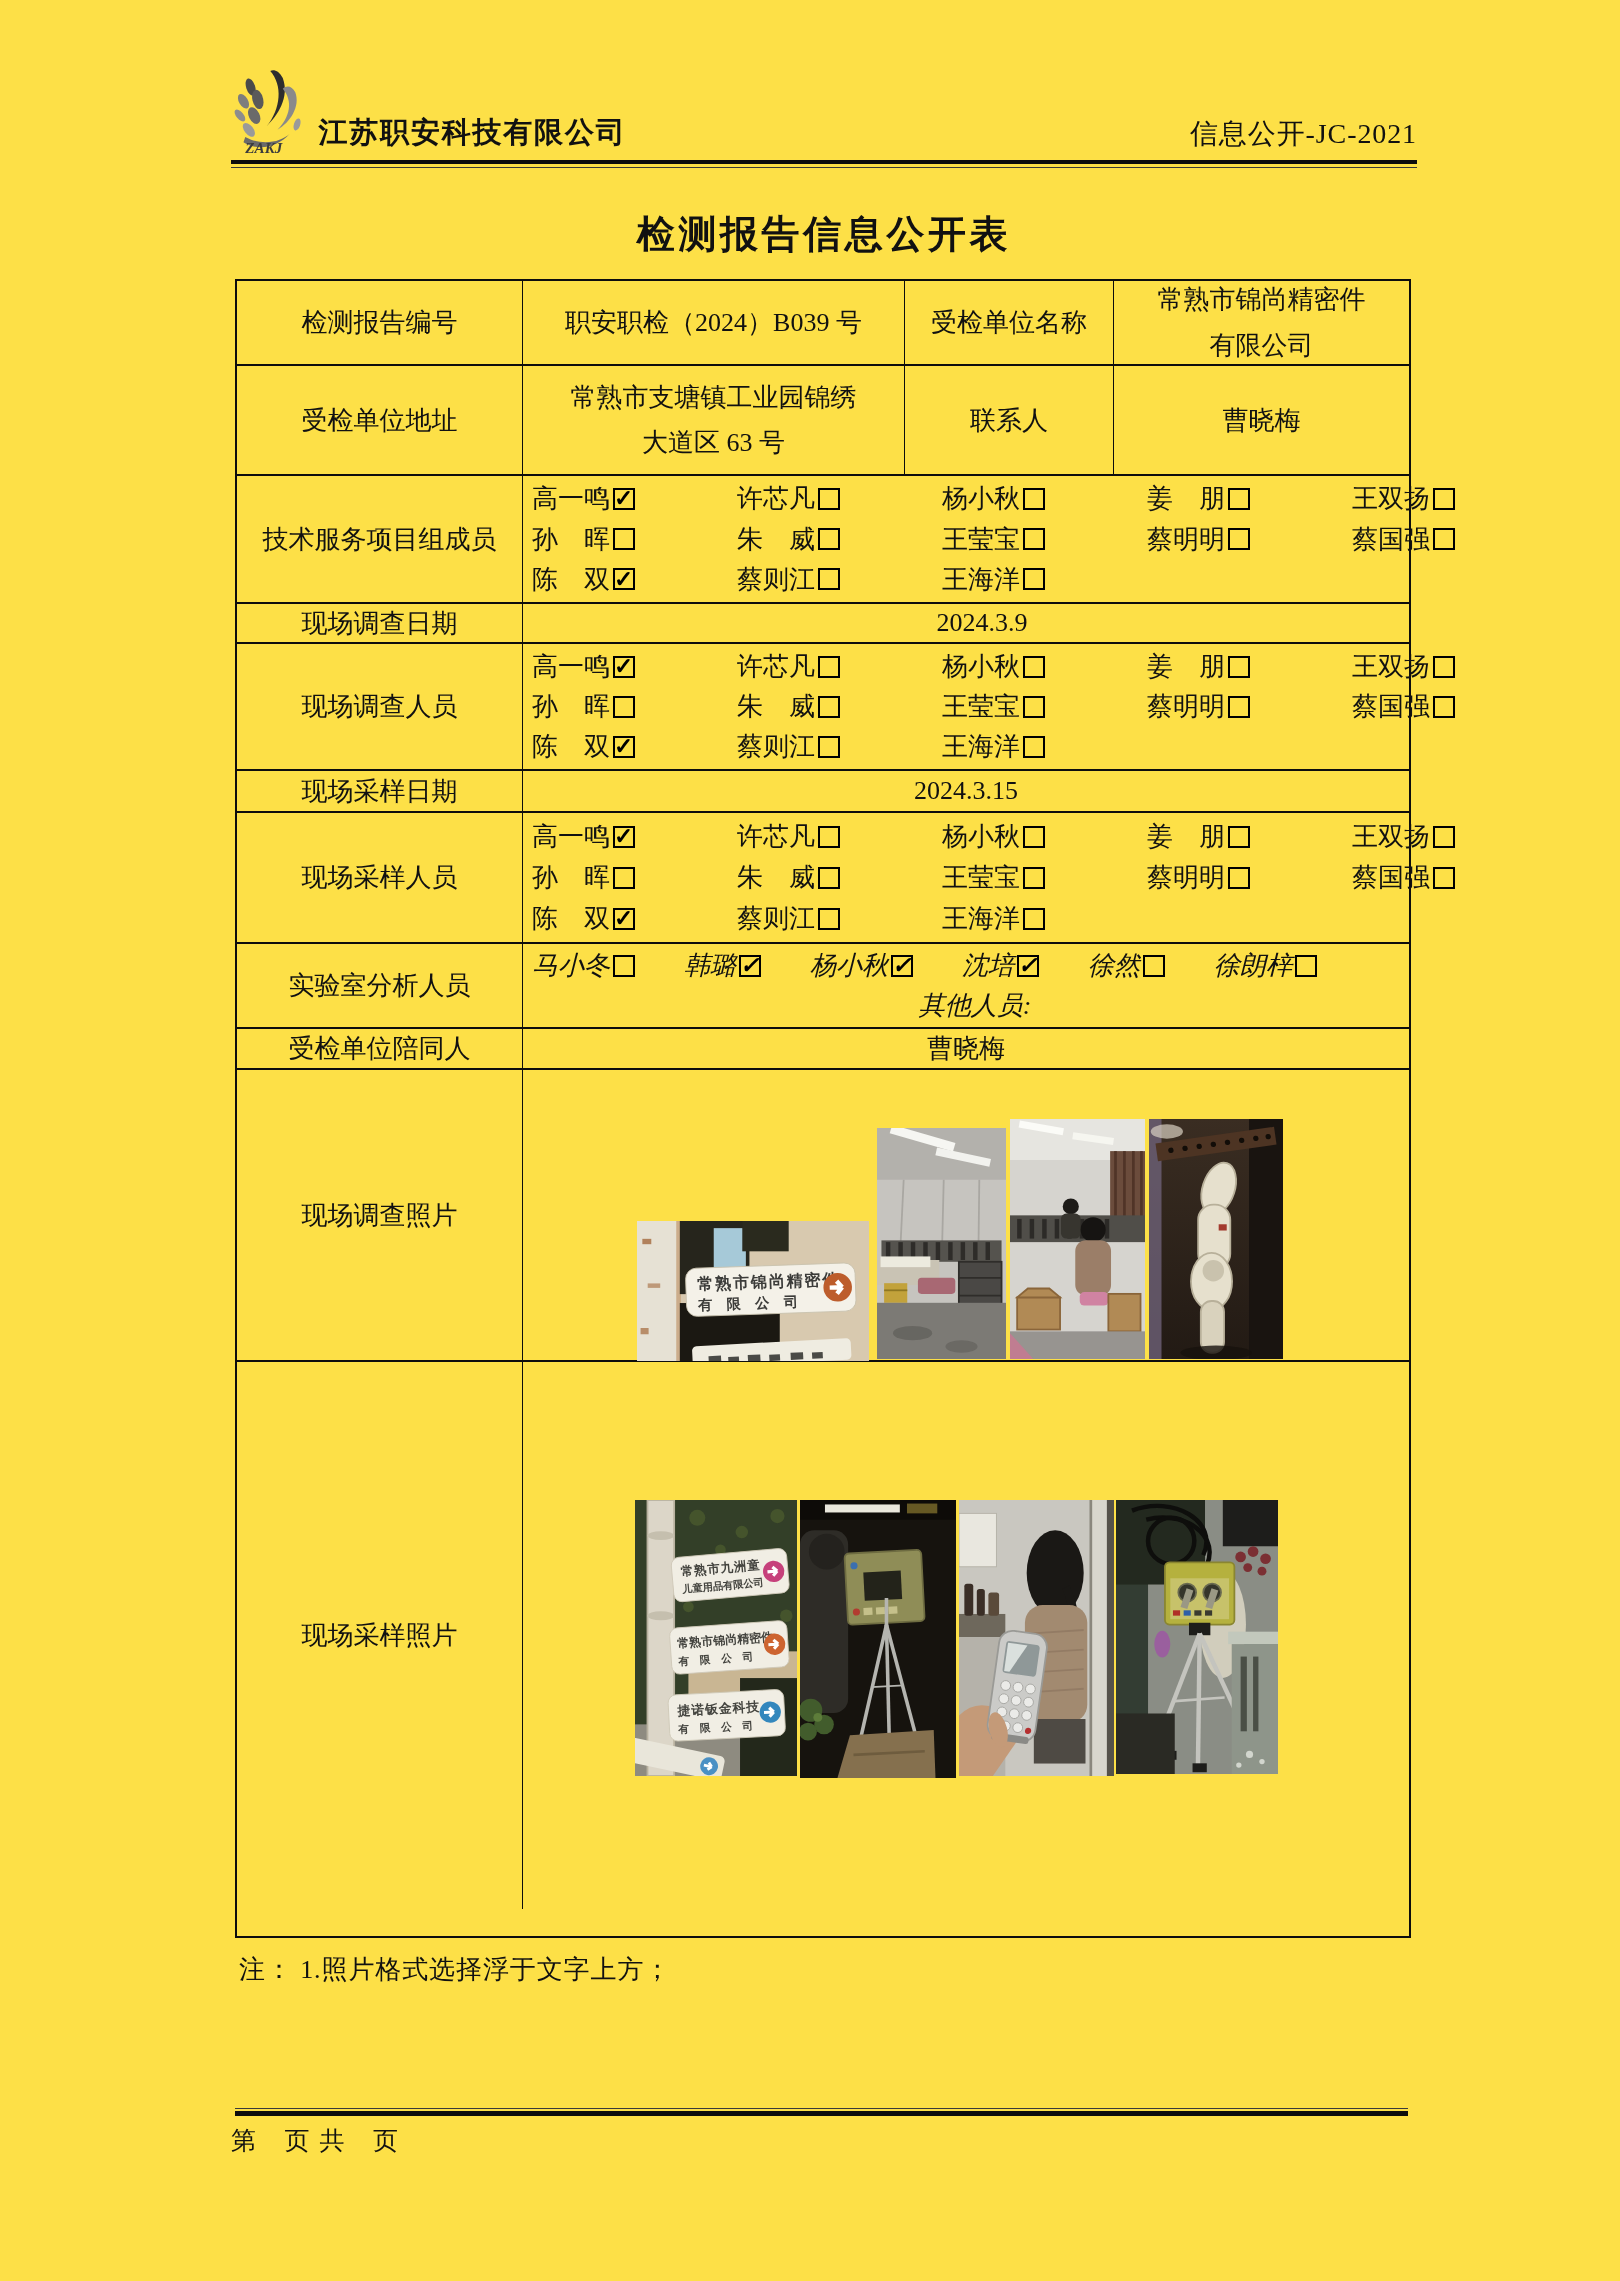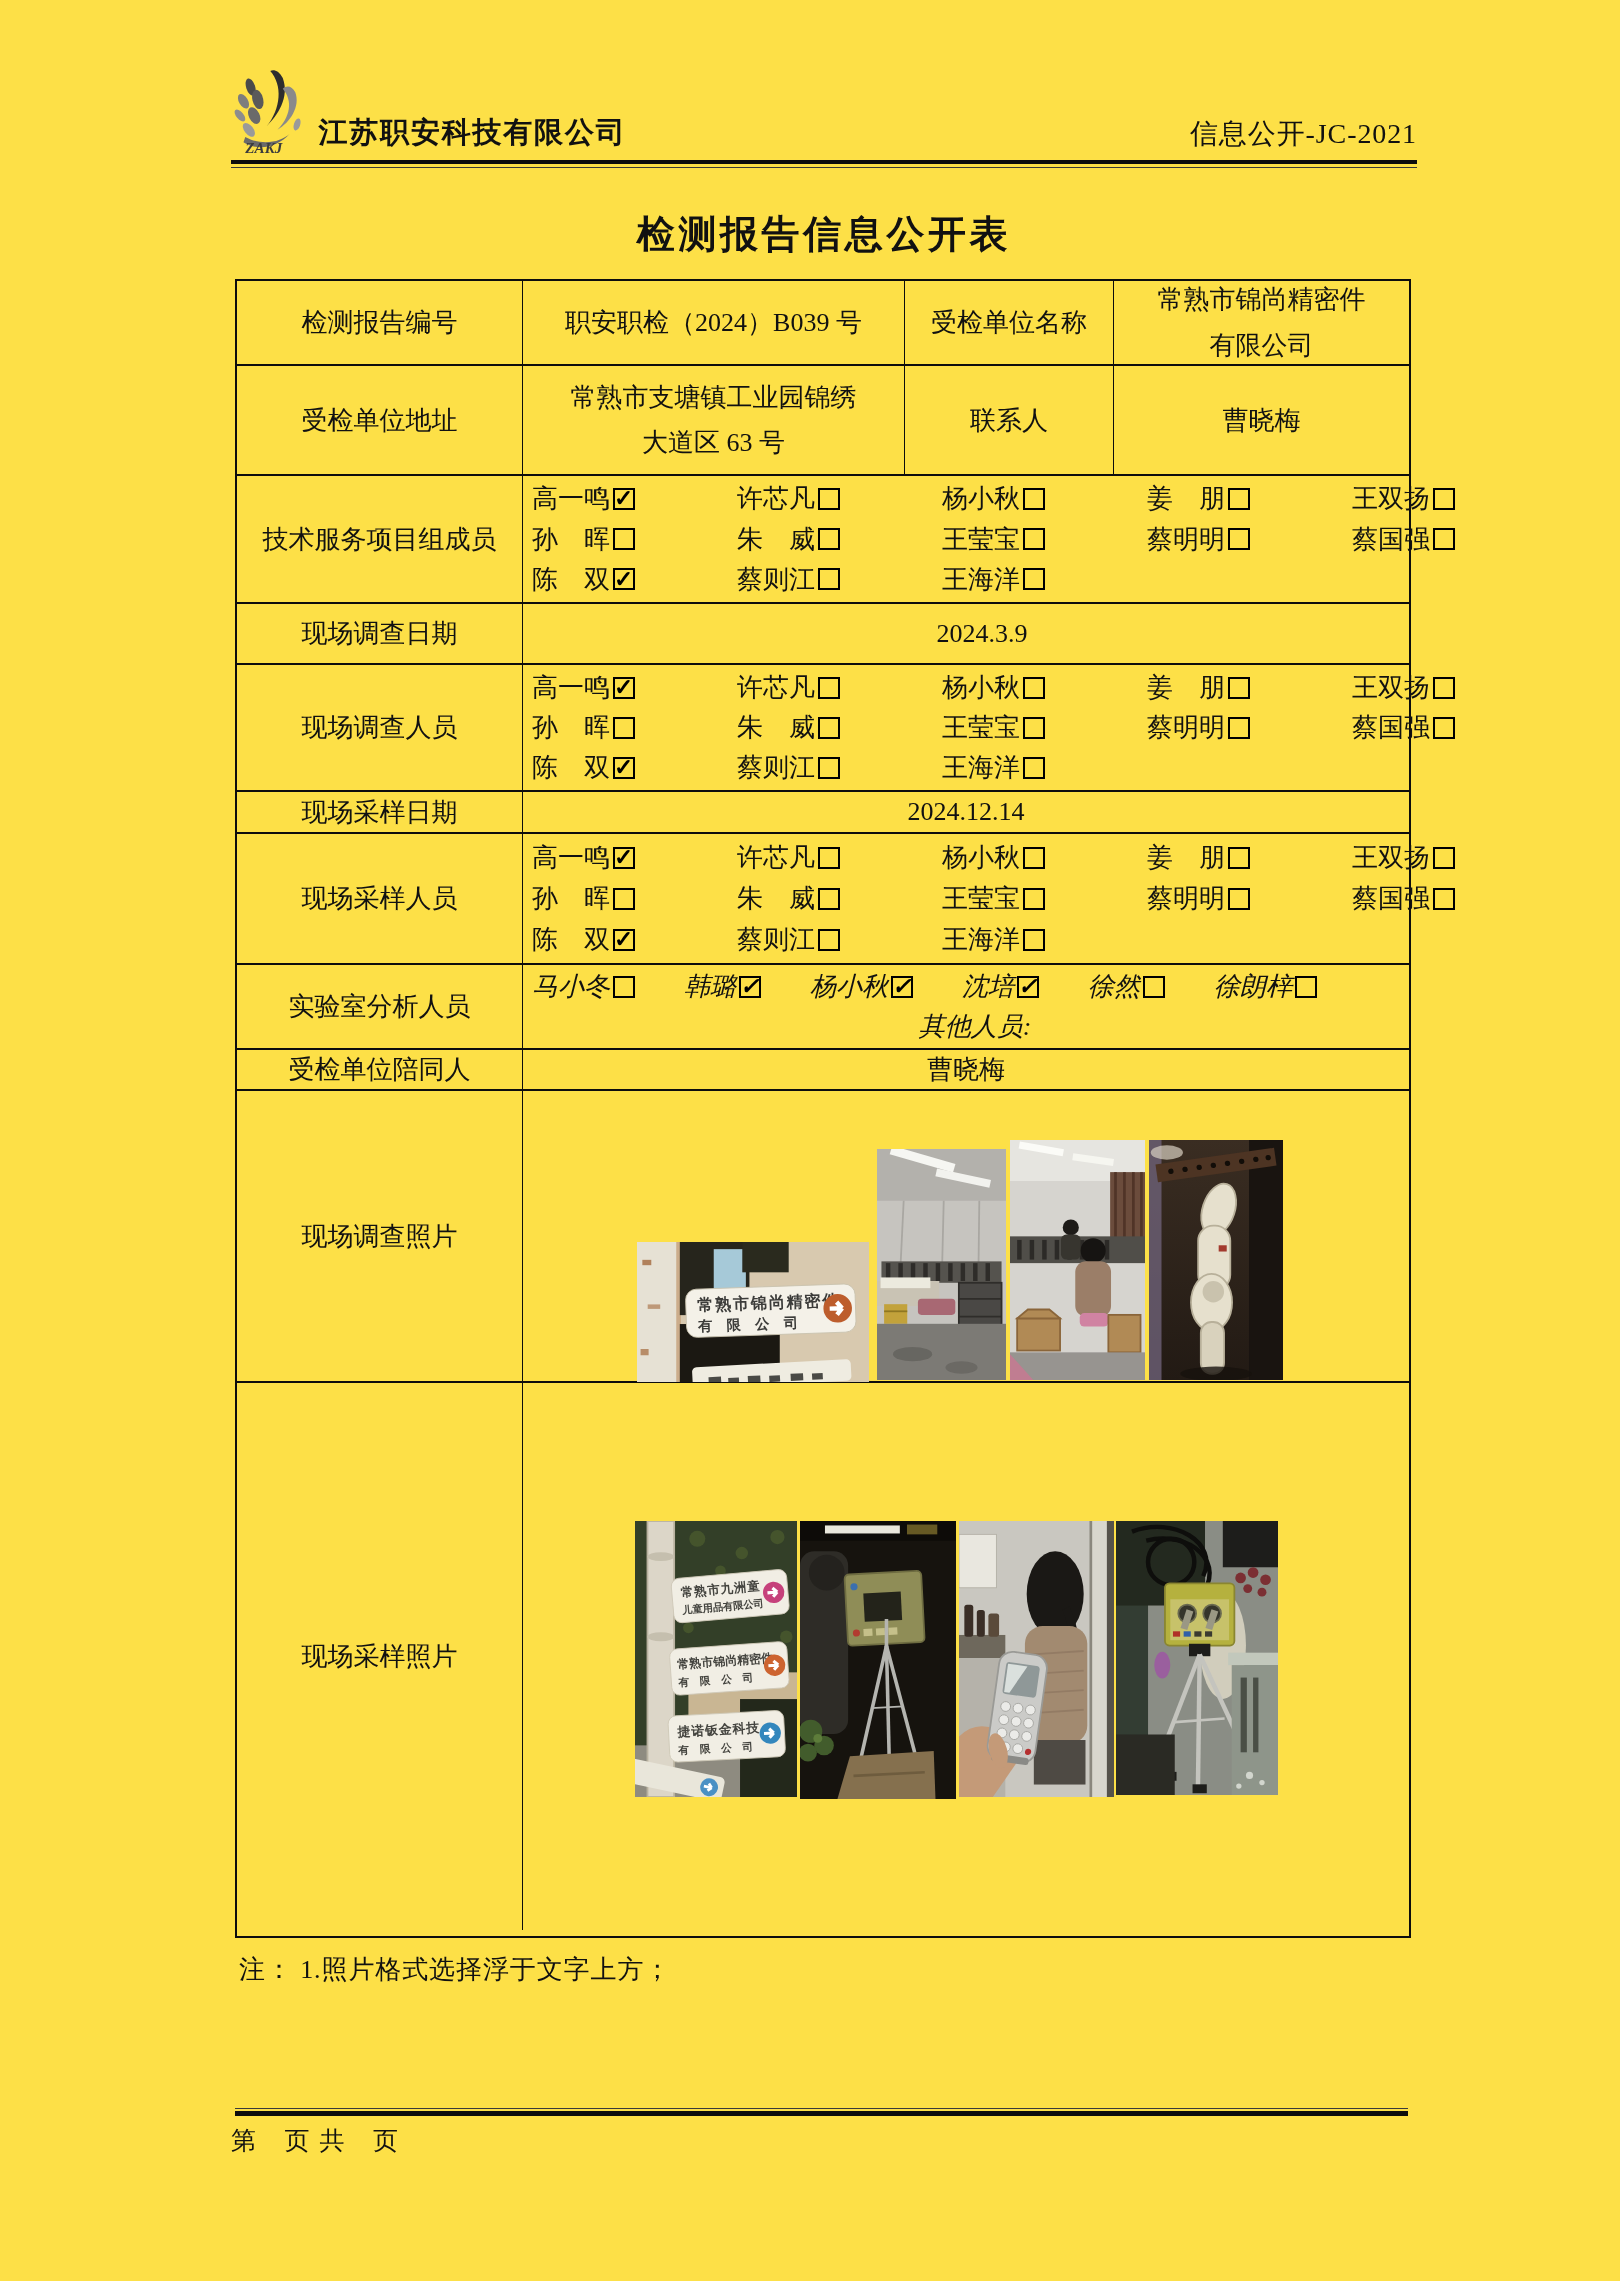--- a/index.html
+++ b/index.html
@@ -166,21 +166,21 @@
               </span>
               <span class="name-item">
                 <span class="nm">王海洋</span>
                 <span class="cb"></span>
               </span>
             </div>
           </div>
       </div>
     </div>
 
-    <div class="trow" style="height:61px;gap:32px;">
+    <div class="trow" style="height:40px;gap:32px;">
       <div class="cell lab-col">现场调查日期</div>
       <div class="cell vfull">2024.3.9</div>
     </div>
 
     <div class="trow" style="height:127px;">
       <div class="cell lab-col">现场调查人员</div>
       <div class="cell vfull" style="padding:0;">
         <div class="staff-grid">
             <div class="name-line">
               <span class="name-item">
@@ -239,21 +239,21 @@
                 <span class="nm">王海洋</span>
                 <span class="cb"></span>
               </span>
             </div>
           </div>
       </div>
     </div>
 
     <div class="trow" style="height:42px;">
       <div class="cell lab-col">现场采样日期</div>
-      <div class="cell vfull">2024.12.14</div>
+      <div class="cell vfull">2024.3.15</div>
     </div>
 
     <div class="trow" style="height:131px;">
       <div class="cell lab-col">现场采样人员</div>
       <div class="cell vfull" style="padding:0;">
         <div class="staff-grid">
             <div class="name-line">
               <span class="name-item">
                 <span class="nm">高一鸣</span>
                 <span class="cb">✓</span>

